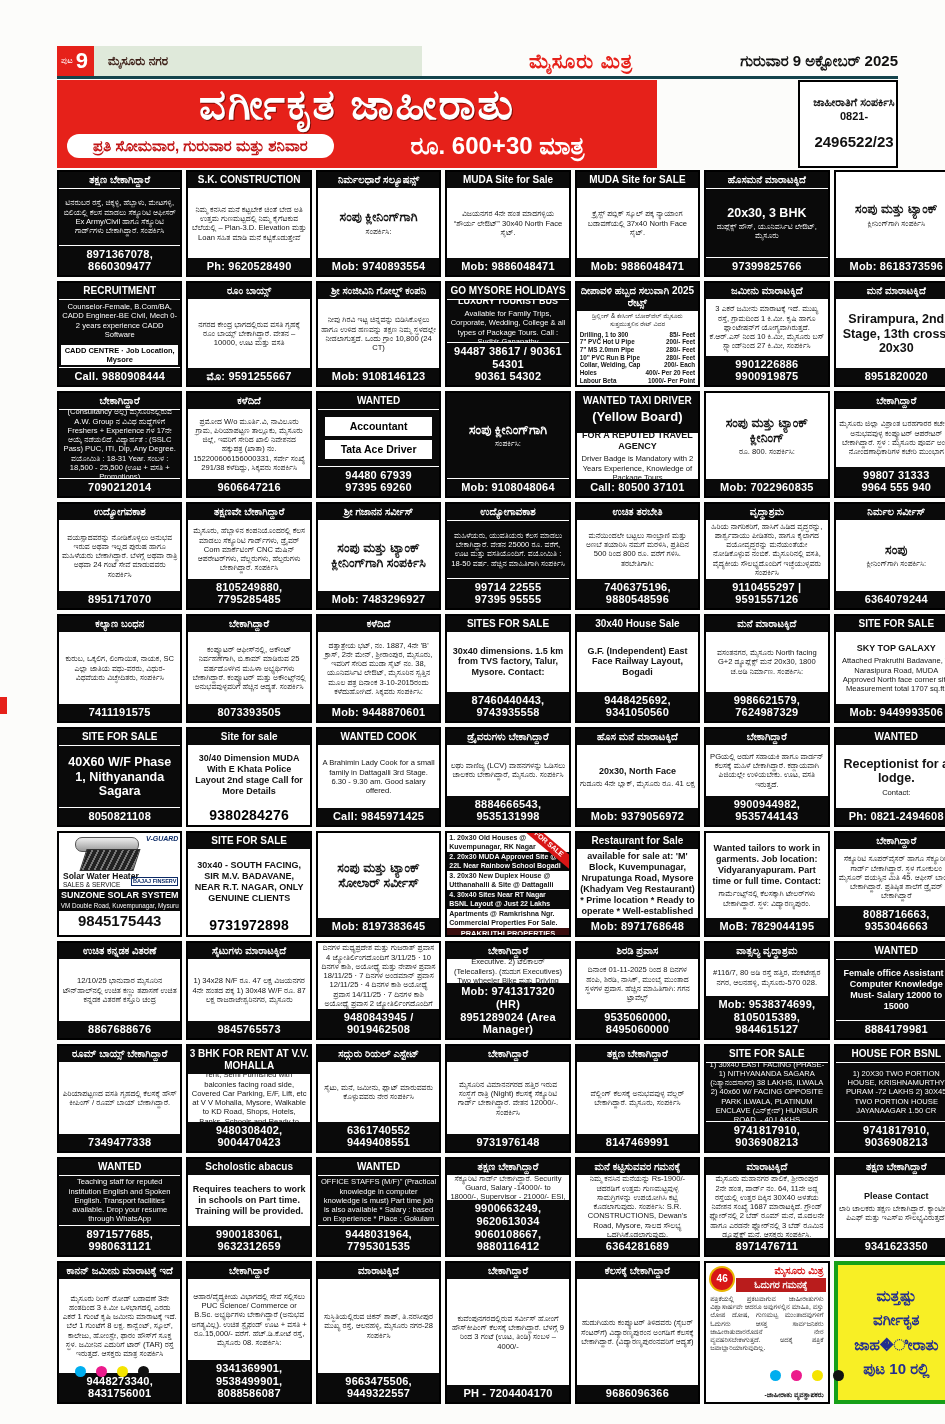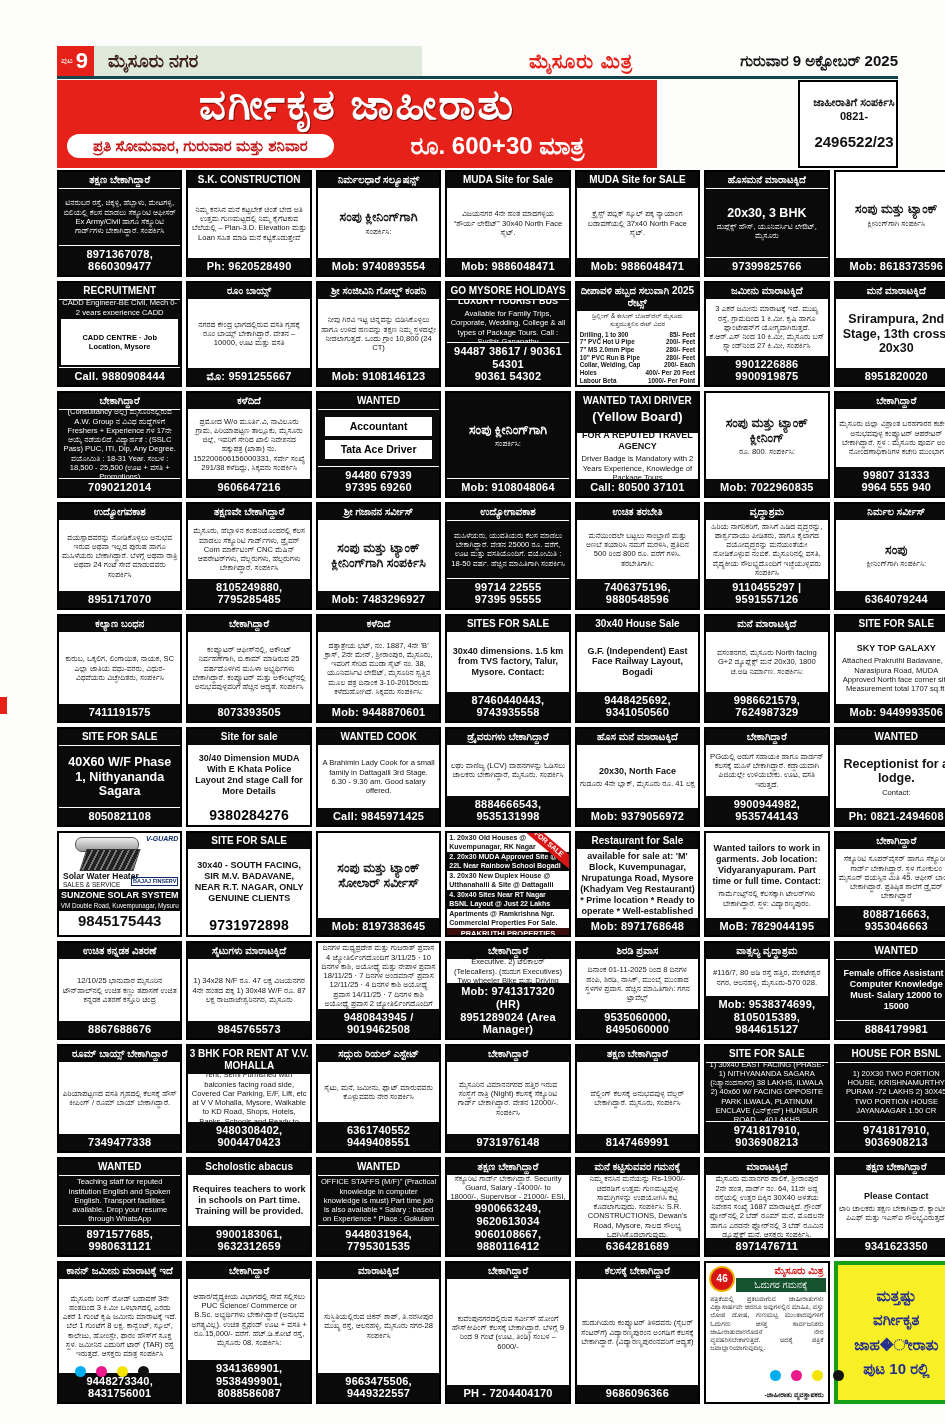--- a/index.html
+++ b/index.html
@@ -9,21 +9,21 @@
     overflow:hidden;
   }
   
   #topstrip{
     position:absolute;left:57px;right:47px;top:46px;height:30px;
     display:flex;align-items:stretch;border-bottom:3px solid #14444c;
   }
   .pgbadge{background:#e6211a;color:#fff;display:flex;align-items:center;padding:0 6px 0 4px;gap:3px;}
   .pgbadge .pl{font-size:8px;}
   .pgbadge .pn{font-size:22px;font-weight:bold;line-height:1;}
-  .sectionbox{background:#dfe9da;color:#3c1f17;font-weight:bold;font-size:18px;
+  .sectionbox{background:#dfe9da;color:#3c1f17;font-weight:bold;font-size:12px;
     display:flex;align-items:center;padding:0 14px;width:300px;}
   .masthead{flex:1;display:flex;align-items:center;justify-content:center;
     color:#e6211a;font-weight:bold;font-size:20px;letter-spacing:1px;}
   .dateline{display:flex;align-items:center;font-weight:bold;font-size:15px;color:#111;}
   
   #banner{
     position:absolute;left:57px;top:80px;width:600px;height:88px;background:#e6211a;
     color:#fff;display:flex;flex-direction:column;align-items:center;justify-content:space-between;
     padding:4px 10px 8px;box-sizing:border-box;
   }
@@ -51,21 +51,21 @@
     text-align:center;font-size:7.6px;line-height:1.22;box-sizing:border-box;
   }
   .ad.dark{background:#0a0a0a;color:#fff;}
   .ad-head{background:#0a0a0a;color:#fff;font-weight:bold;font-size:10px;padding:2px 1px;flex:none;}
   .ad.dark .ad-head{border-bottom:1px solid #fff;}
   .ad-head2{background:#0a0a0a;color:#fff;font-weight:bold;font-size:13px;padding:0 1px 8px;}
   .ad-body{flex:1;display:flex;flex-direction:column;justify-content:center;gap:2px;padding:2px 3px;overflow:hidden;}
   .ad-lead{font-weight:bold;font-size:12.5px;line-height:1.15;}
   .ad-b2{font-weight:bold;font-size:9px;}
   .ad-box{background:#fff;color:#000;font-weight:bold;font-size:10.5px;margin:1px 4px;padding:3px 0;}
-  .ad-sub{background:#fff;color:#000;font-weight:bold;font-size:7.5px;padding:14px;margin:4px 2px 2px;}
+  .ad-sub{background:#fff;color:#000;font-weight:bold;font-size:7.5px;padding:1px;margin:4px 2px 2px;}
   .ad-phone{background:#0a0a0a;color:#fff;font-weight:bold;font-size:11px;padding:2px 1px;flex:none;letter-spacing:.2px;line-height:1.15;}
   .ad-phone.white{background:#fff;color:#000;font-size:14px;}
   .ad.dark .ad-phone{border-top:1px solid #fff;}
   
   .rates-table{flex:1;padding:2px 3px;text-align:left;font-size:6.3px;display:flex;flex-direction:column;justify-content:center;}
   .rates-table .rrow{display:flex;justify-content:space-between;font-weight:bold;}
   .rates-sub{font-size:6.3px;padding:1px 2px;}
   .rates-foot{font-weight:bold;font-size:9px;padding:1px;}
   
   .prak{position:relative;text-align:left;font-size:7px;}
@@ -86,21 +86,21 @@
   .solar .s2{font-size:6.5px;text-align:left;padding-left:4px;}
   .solar .sbar{background:#0a0a0a;color:#fff;font-weight:bold;font-size:9px;padding:1px;}
   .solar .sbar2{background:#0a0a0a;color:#fff;font-size:6.3px;padding:0 1px 1px;}
   .solar .sph{font-size:15px;font-weight:bold;padding:1px 0;}
   .solar .fin{position:absolute;right:2px;top:44px;border:1px solid #0b2a66;color:#0b2a66;font-size:5.5px;font-weight:bold;padding:0 1px;}
   
   .notice{position:relative;font-size:6.8px;text-align:justify;}
   .notice .n46{position:absolute;left:3px;top:3px;width:22px;height:22px;border-radius:50%;
     background:#d81616;color:#fff;font-weight:bold;font-size:10px;display:flex;align-items:center;justify-content:center;border:2px solid #e8b400;}
   .notice .nh1{color:#d81616;font-weight:bold;font-size:10px;text-align:right;padding:2px 4px 0 30px;}
-  .notice .nh2{background:#14532d;color:#fff;font-weight:normal;font-size:9.5px;text-align:center;margin:1px 2px 2px 30px;padding:1px;}
+  .notice .nh2{background:#b91c1c;color:#fff;font-weight:bold;font-size:9.5px;text-align:center;margin:1px 2px 2px 30px;padding:1px;}
   .notice .nb{padding:1px 4px;flex:1;}
   .notice .nsign{text-align:right;font-weight:bold;padding:0 4px 3px;}
   
   .more{background:#f8ef25;border:4px solid #17a017;color:#232e8f;font-weight:bold;
     display:flex;flex-direction:column;align-items:center;justify-content:center;gap:6px;font-size:15px;}
   
   .edge-tick{position:absolute;left:0;top:697px;width:7px;height:17px;background:#e6211a;}
   .regdots{position:absolute;display:flex;gap:10px;}
   .regdots span{width:11px;height:11px;border-radius:50%;display:block;}
   .c-cyan{background:#00aeef;}.c-mag{background:#ec1a8c;}.c-yel{background:#f5e400;}.c-blk{background:#111;}
@@ -686,21 +686,21 @@
     <div class="ad">
       <div class="ad-head">ಮಾರಾಟಕ್ಕಿದೆ</div>
       <div class="ad-body">
         <div>ಸುಸ್ಥಿತಿಯಲ್ಲಿರುವ ಚಿಕನ್ ಶಾಪ್, ತಿ.ನರಸೀಪುರ ಮುಖ್ಯ ರಸ್ತೆ, ಆಲನಹಳ್ಳಿ, ಮೈಸೂರು ನಗರ-28 ಸಂಪರ್ಕಿಸಿ</div>
       </div>
       <div class="ad-phone">9663475506, 9449322557</div>
     </div>
     <div class="ad">
       <div class="ad-head">ಬೇಕಾಗಿದ್ದಾರೆ</div>
       <div class="ad-body">
-        <div>ಕುವೆಂಪುನಗರದಲ್ಲಿರುವ ಸರ್ವೀಸ್ ಹೋಂಗೆ ಹೌಸ್‌ಕೀಪಿಂಗ್ ಕೆಲಸಕ್ಕೆ ಬೇಕಾಗಿದ್ದಾರೆ. ಬೆಳಗ್ಗೆ 9 ರಿಂದ 9 ಗಂಟೆ (ಊಟ, ತಿಂಡಿ) ಸಂಬಳ – 6000/-</div>
+        <div>ಕುವೆಂಪುನಗರದಲ್ಲಿರುವ ಸರ್ವೀಸ್ ಹೋಂಗೆ ಹೌಸ್‌ಕೀಪಿಂಗ್ ಕೆಲಸಕ್ಕೆ ಬೇಕಾಗಿದ್ದಾರೆ. ಬೆಳಗ್ಗೆ 9 ರಿಂದ 3 ಗಂಟೆ (ಊಟ, ತಿಂಡಿ) ಸಂಬಳ – 4000/-</div>
       </div>
       <div class="ad-phone">PH - 7204404170</div>
     </div>
     <div class="ad">
       <div class="ad-head">ಕೆಲಸಕ್ಕೆ ಬೇಕಾಗಿದ್ದಾರೆ</div>
       <div class="ad-body">
         <div>ಹುಡುಗಿಯರು ಕಂಪ್ಯೂಟರ್ ತಿಳಿದವರು (ಸೈಬರ್ ಸೆಂಟರ್‌ಗೆ) ವಿದ್ಯಾರಣ್ಯಪುರಂನ ಅಂಗಡಿಗೆ ಕೆಲಸಕ್ಕೆ ಬೇಕಾಗಿದ್ದಾರೆ. (ವಿದ್ಯಾರಣ್ಯಪುರಂನವರಿಗೆ ಆದ್ಯತೆ)</div>
       </div>
       <div class="ad-phone">9686096366</div>
     </div>

